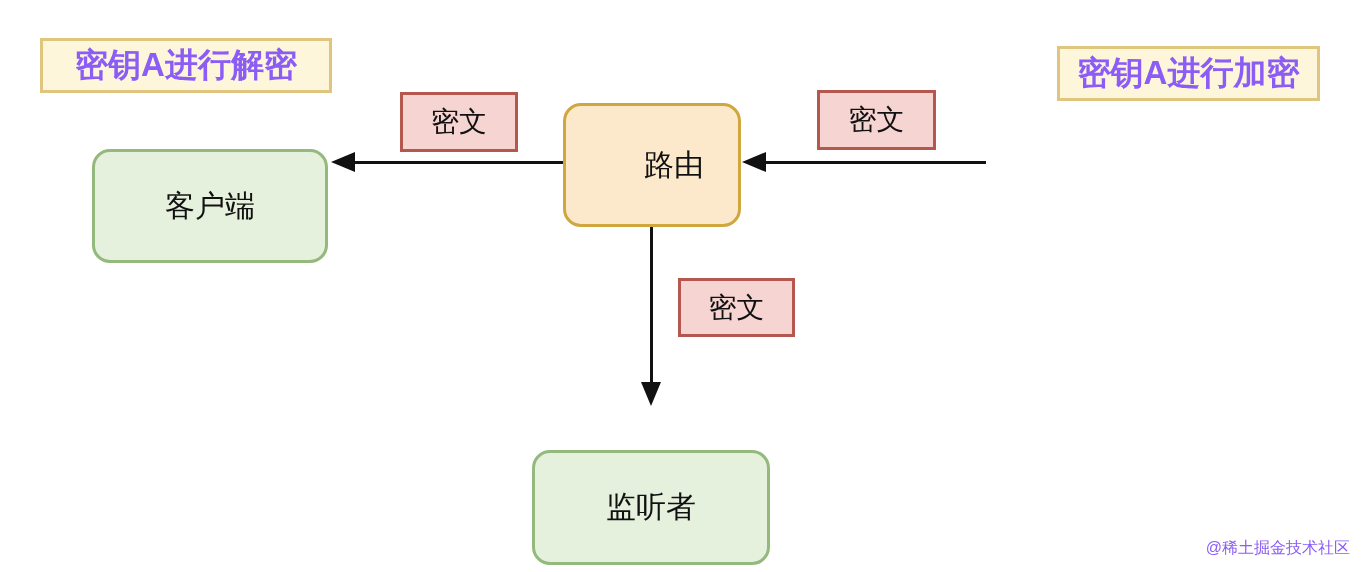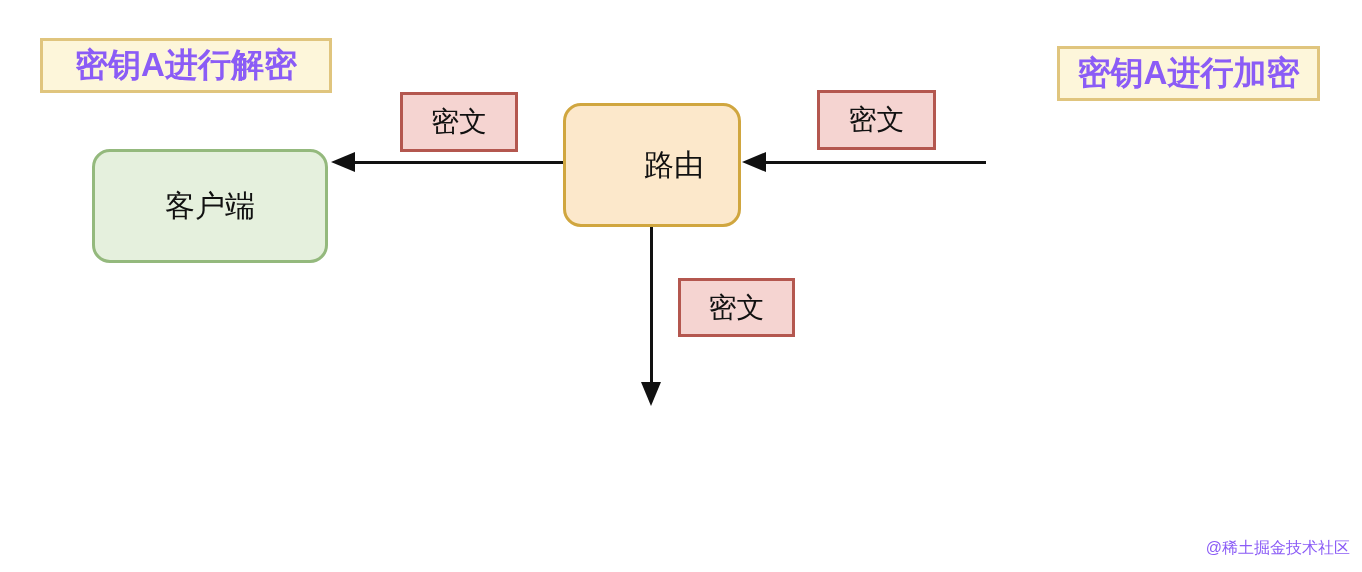--- a/index.html
+++ b/index.html
@@ -95,20 +95,21 @@
 
   <div class="abs key-label" style="left:40px; top:38px; width:292px; height:55px;">密钥A进行解密</div>
 
   <div class="abs key-label" style="left:1057px; top:34px; width:263px; height:55px;margin-top:12px;">密钥A进行加密</div>
 
   <div class="abs node node-green" style="left:92px; top:107px; width:236px; height:114px;">客户端</div>
 
   <div class="abs node node-orange" style="left:563px; top:103px; width:178px; height:124px;padding-left:44px;">路由</div>
 
 
+  <div class="abs node node-green" style="left:532px; top:408px; width:238px; height:115px;">监听者</div>
 
   <div>
     <div class="abs arrow-line-h" style="left:352px; top:161px; width:211px;"></div>
     <div class="abs arrowhead-left" style="left:331px; top:152px;"></div>
   </div>
 
   <div>
     <div class="abs arrow-line-h" style="left:763px; top:161px; width:223px;"></div>
     <div class="abs arrowhead-left" style="left:742px; top:152px;"></div>
   </div>

